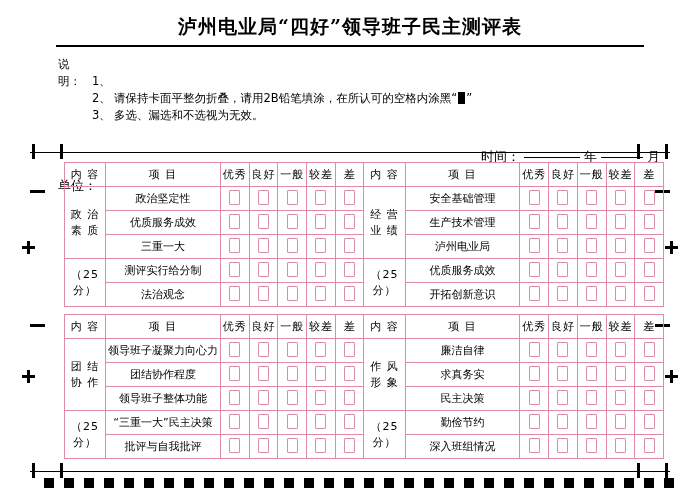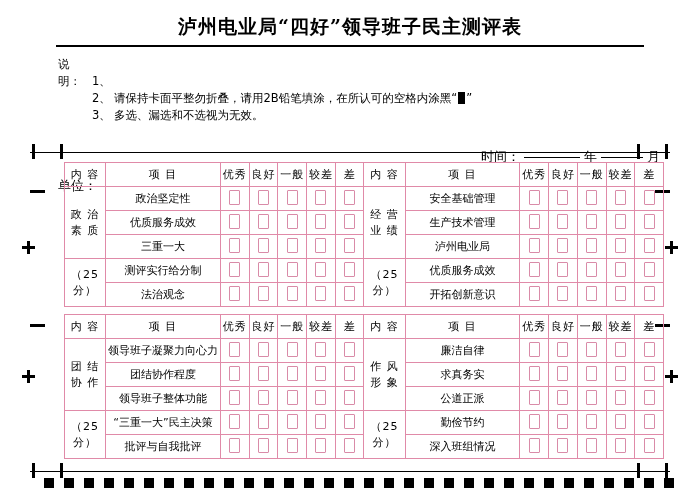--- a/index.html
+++ b/index.html
@@ -419,21 +419,21 @@
         <td class="bubble"><span class="bub"></span></td>
         <td class="bubble"><span class="bub"></span></td>
       </tr>
       <tr>
         <td class="item">领导班子整体功能</td>
         <td class="bubble"><span class="bub"></span></td>
         <td class="bubble"><span class="bub"></span></td>
         <td class="bubble"><span class="bub"></span></td>
         <td class="bubble"><span class="bub"></span></td>
         <td class="bubble"><span class="bub"></span></td>
-        <td class="item">公道正派</td>
+        <td class="item">民主决策</td>
         <td class="bubble"><span class="bub"></span></td>
         <td class="bubble"><span class="bub"></span></td>
         <td class="bubble"><span class="bub"></span></td>
         <td class="bubble"><span class="bub"></span></td>
         <td class="bubble"><span class="bub"></span></td>
       </tr>
       <tr>
         <td class="cat pts" rowspan="2">（25分）</td>
         <td class="item">“三重一大”民主决策</td>
         <td class="bubble"><span class="bub"></span></td>

